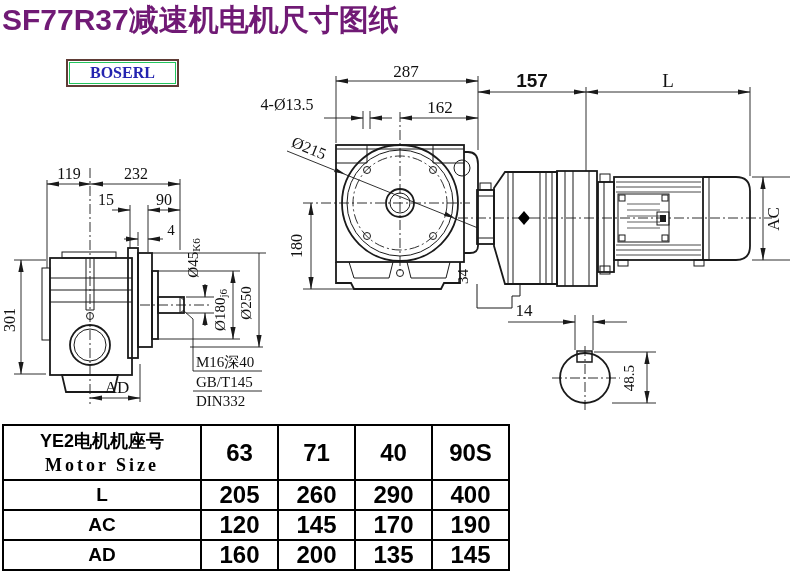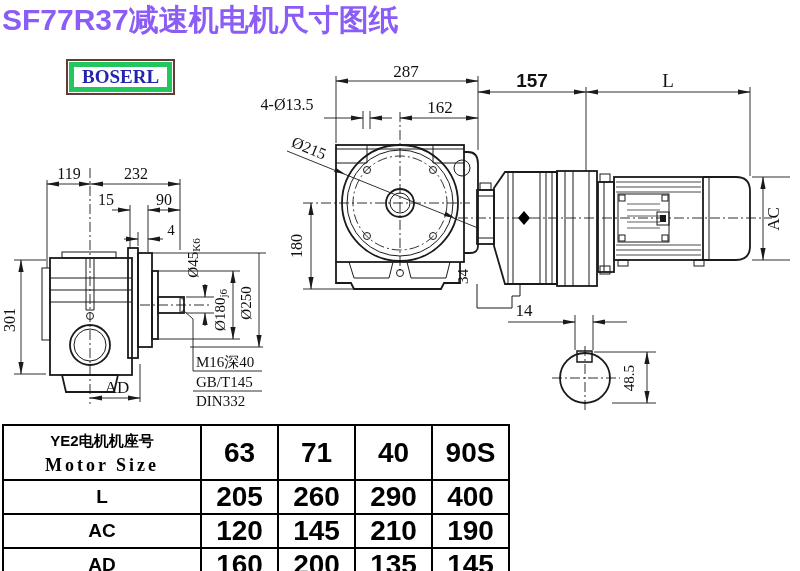--- a/index.html
+++ b/index.html
@@ -1,43 +1,43 @@
 <!DOCTYPE html>
 <html><head>
 <meta charset="utf-8">
 <style>
   html,body{margin:0;padding:0;background:#fff;}
   #screen{position:relative;width:800px;height:571px;background:#fff;overflow:hidden;
           font-family:"Liberation Sans",sans-serif;}
-  #title{position:absolute;left:2px;top:0px;font-size:30px;font-weight:bold;color:#8b5cf6;
+  #title{position:absolute;left:2px;top:0px;font-size:30px;font-weight:bold;color:#701a75;
          letter-spacing:0px;white-space:nowrap;}
   #logo{position:absolute;left:66px;top:59px;border:2px solid #5f3c36;background:#fff;padding:1px;}
-  #logo .inner{border:5px solid #22c55e;padding:0 8px;font-family:"Liberation Serif",serif;
-         font-weight:bold;font-size:19px;color:#2424b0;line-height:20px;}
+  #logo .inner{border:1px solid #22c55e;padding:0 20px;font-family:"Liberation Serif",serif;
+         font-weight:bold;font-size:16px;color:#2424b0;line-height:20px;}
   svg{position:absolute;left:0;top:0;}
   svg line,svg path,svg rect,svg circle,svg polyline{stroke:#1a1a1a;fill:none;}
   .thk{stroke-width:1.8}
   .thn{stroke-width:1}
   .dim{stroke-width:0.9}
   .cl{stroke-width:0.9;stroke-dasharray:10 3 2 3}
   svg text{fill:#111;stroke:none;}
   .ts{font-family:"Liberation Serif",serif;}
   .tb{font-family:"Liberation Sans",sans-serif;font-weight:bold;}
   .arrfill{fill:#1a1a1a;stroke:none;}
   #spec-table{position:absolute;left:2px;top:424px;border-collapse:collapse;
          table-layout:fixed;}
   #spec-table td{border:2px solid #000;text-align:center;vertical-align:middle;
          font-weight:bold;color:#000;padding:0;}
   #spec-table .c0{width:196px;}
   #spec-table .c1{width:75px;}
   #spec-table .hdr{height:55px;}
   #spec-table .row{height:27px;font-size:19px;}
-  .hdr-cn{font-size:15px;line-height:24px;}
+  .hdr-cn{font-size:18px;line-height:24px;}
   .hdr-en{font-size:18px;letter-spacing:3px;line-height:24px;font-family:Liberation Serif, serif;}
-  .num{font-size:28px;}
+  .num{font-size:24px;}
 </style>
 </head>
 <body>
 
 <div id="screen">
 
   <div id="title">SF77R37减速机电机尺寸图纸</div>
 
   <div id="logo">
     <div class="inner">BOSERL</div>
@@ -327,21 +327,21 @@
       <td>L</td>
       <td class="num">205</td>
       <td class="num">260</td>
       <td class="num">290</td>
       <td class="num">400</td>
     </tr>
     <tr class="row">
       <td>AC</td>
       <td class="num">120</td>
       <td class="num">145</td>
-      <td class="num">210</td>
+      <td class="num">170</td>
       <td class="num">190</td>
     </tr>
     <tr class="row">
       <td>AD</td>
       <td class="num">160</td>
       <td class="num">200</td>
       <td class="num">135</td>
       <td class="num">145</td>
     </tr>
   </tbody>

